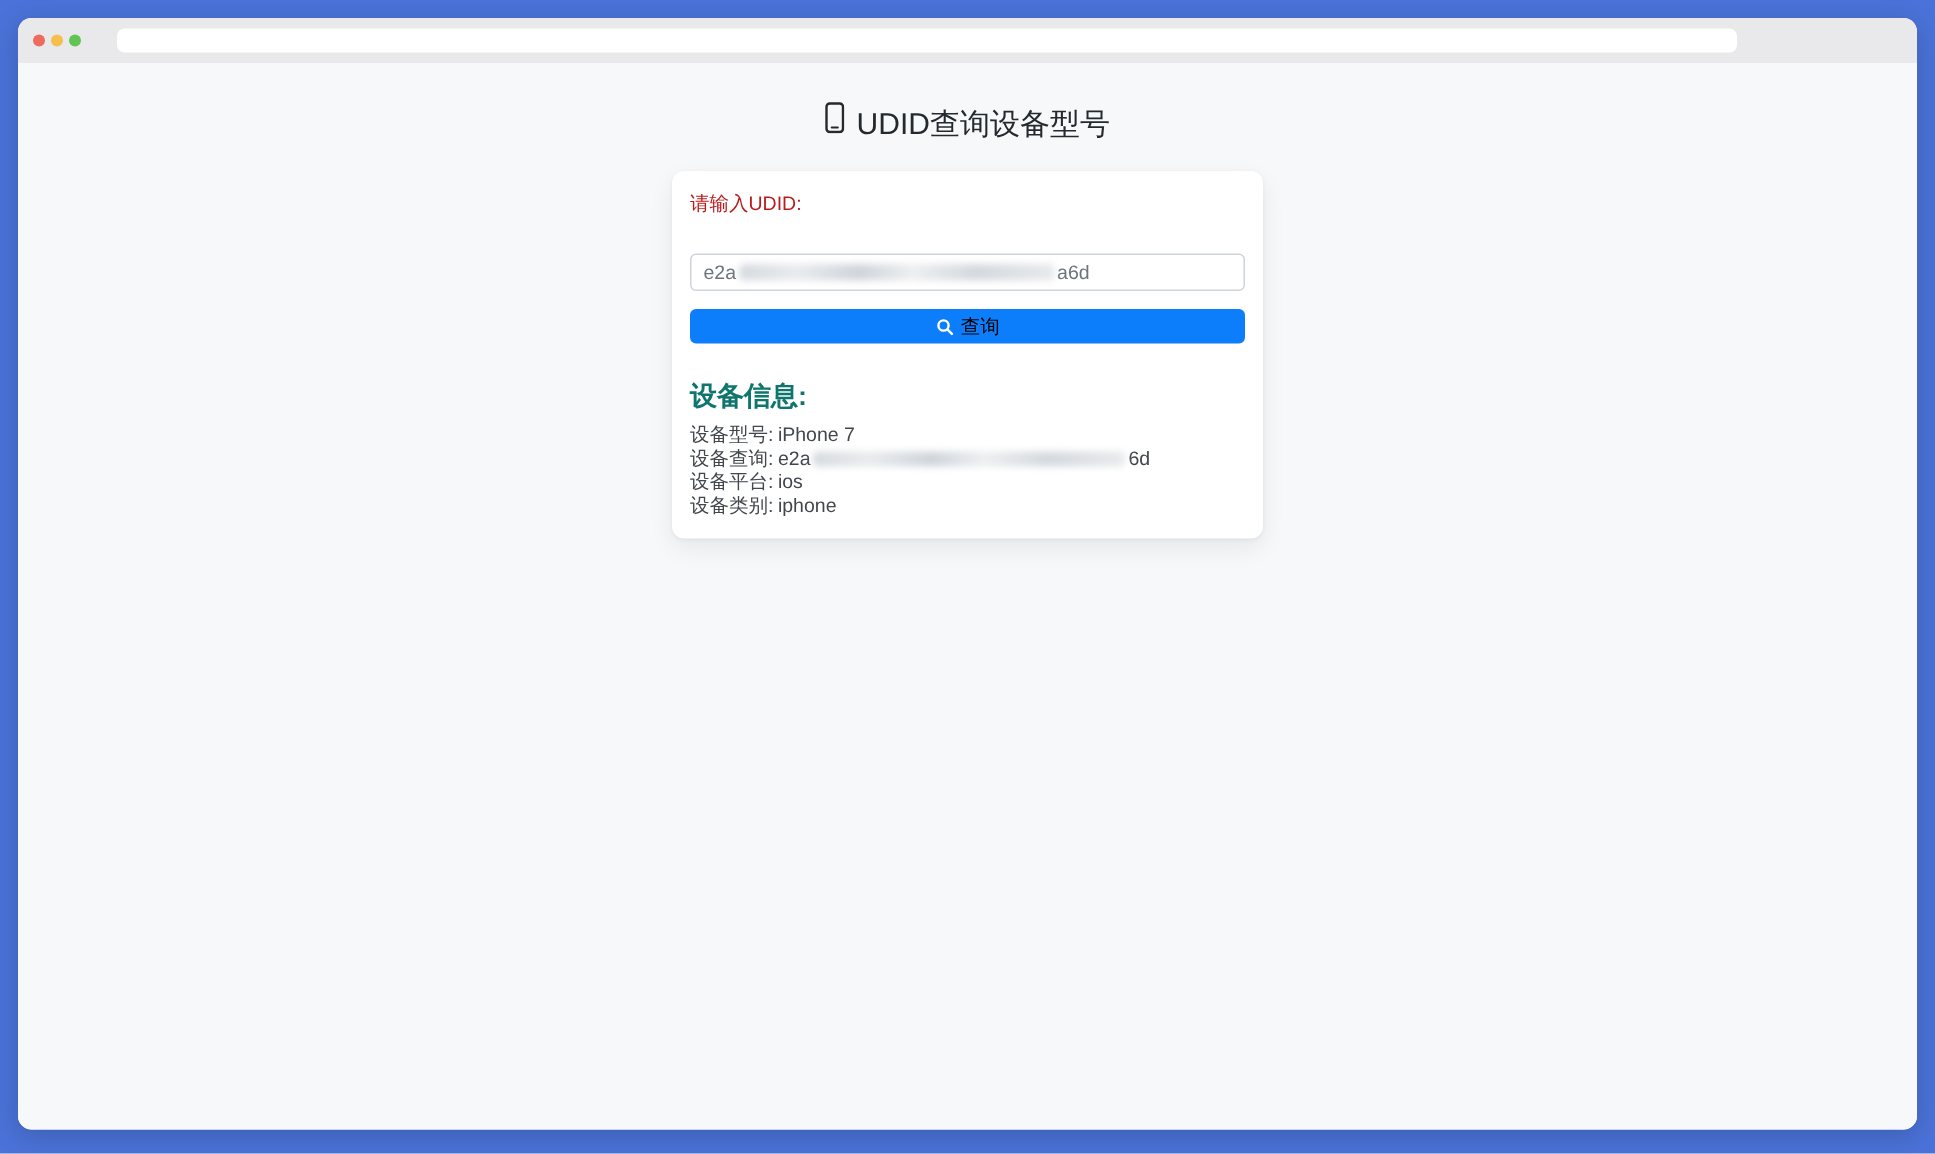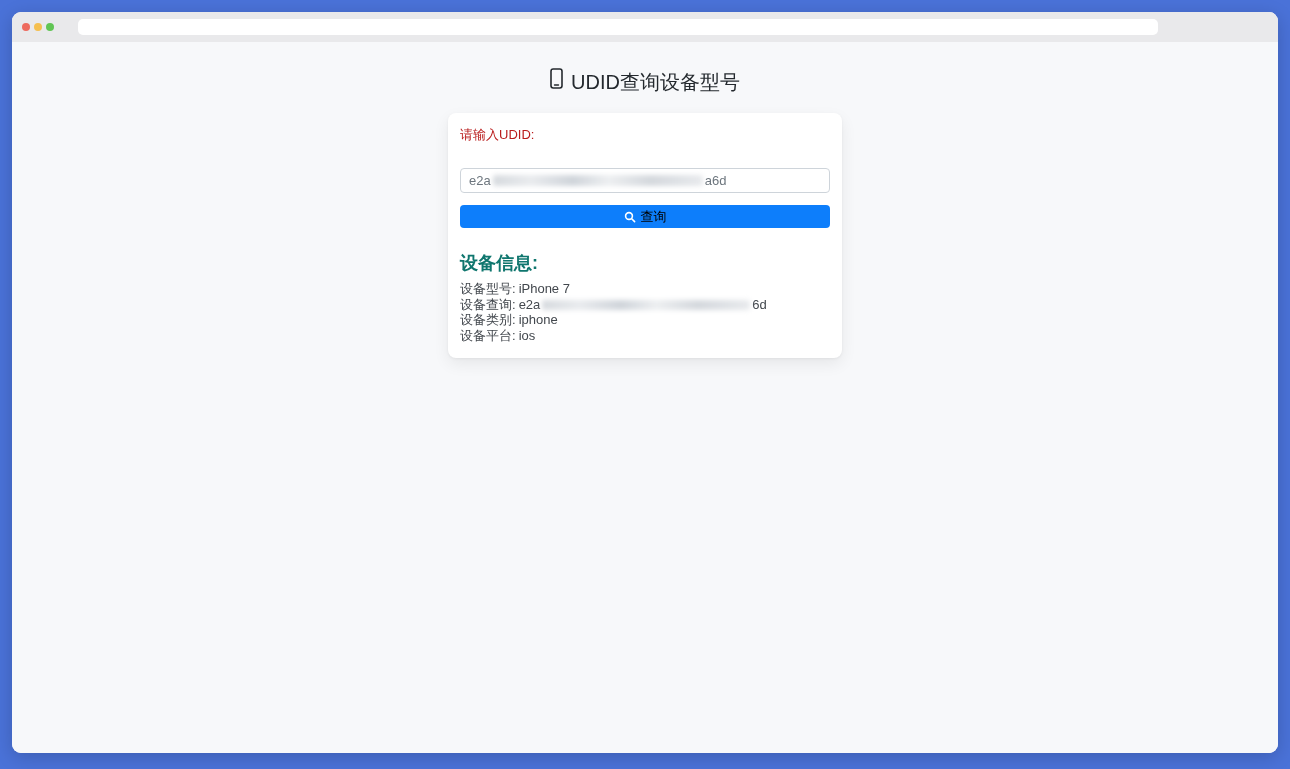--- a/index.html
+++ b/index.html
@@ -125,23 +125,23 @@
       <div class="info-heading">设备信息:</div>
 
       <div class="info-rows">
         <div class="info-row">
           <span class="lbl">设备型号:</span><span>iPhone 7</span>
         </div>
         <div class="info-row">
           <span class="lbl">设备查询:</span><span>e2a</span><span class="redact in-row"></span><span>6d</span>
         </div>
         <div class="info-row">
-          <span class="lbl">设备类别:</span><span>iphone</span>
+          <span class="lbl">设备平台:</span><span>ios</span>
         </div>
         <div class="info-row">
-          <span class="lbl">设备平台:</span><span>ios</span>
+          <span class="lbl">设备类别:</span><span>iphone</span>
         </div>
       </div>
     </div>
 
 
   </div>
 </div>
 
 </body></html>

